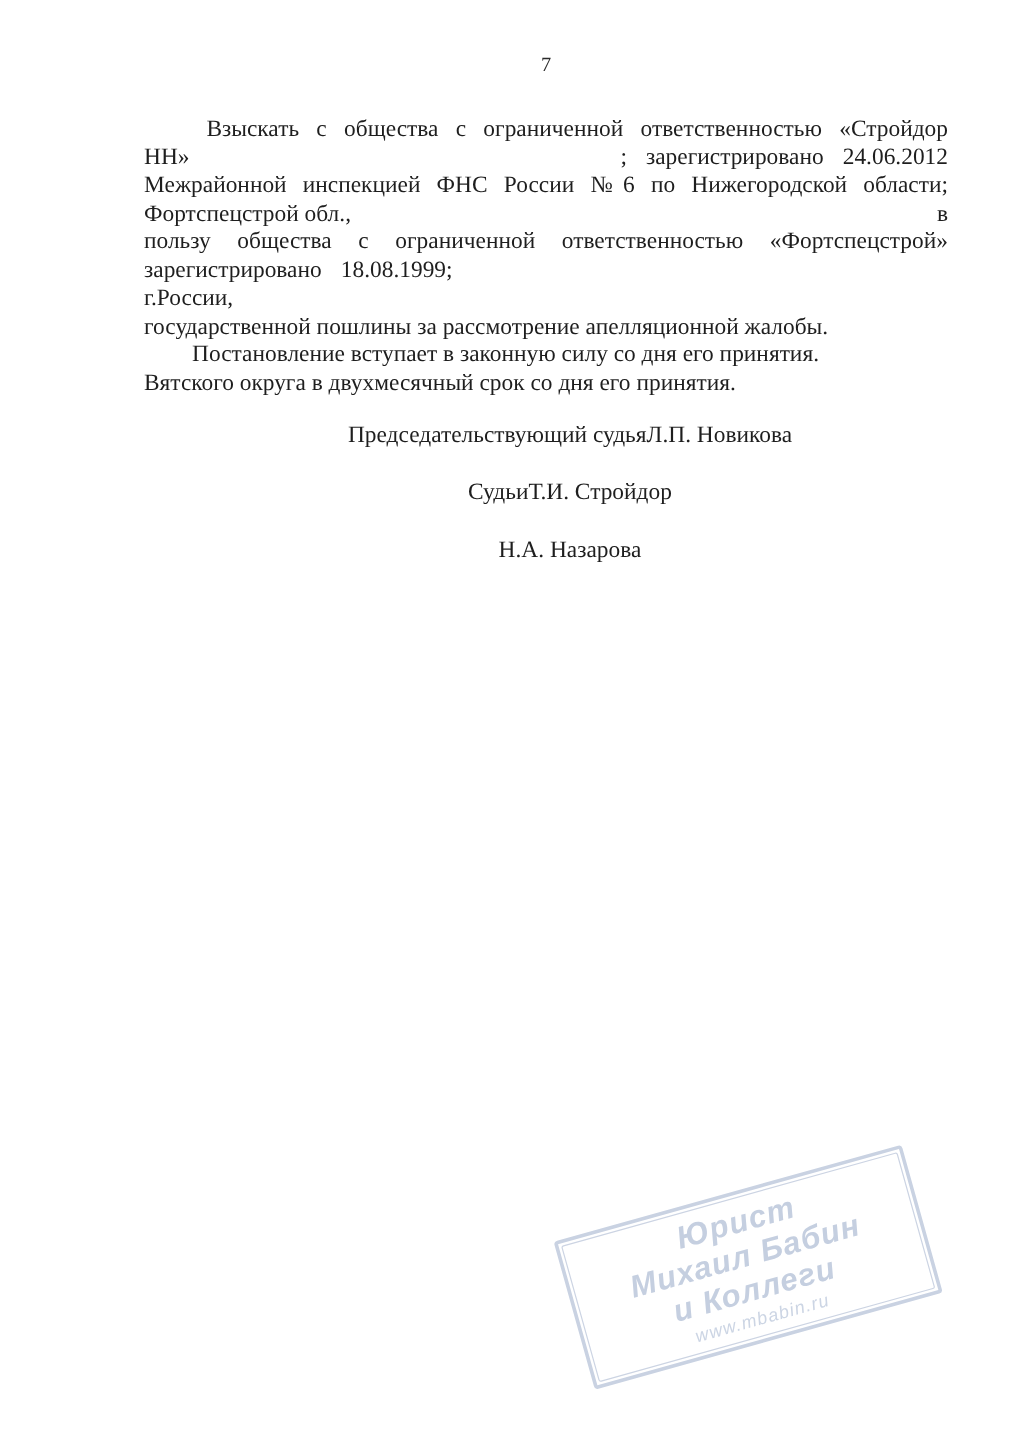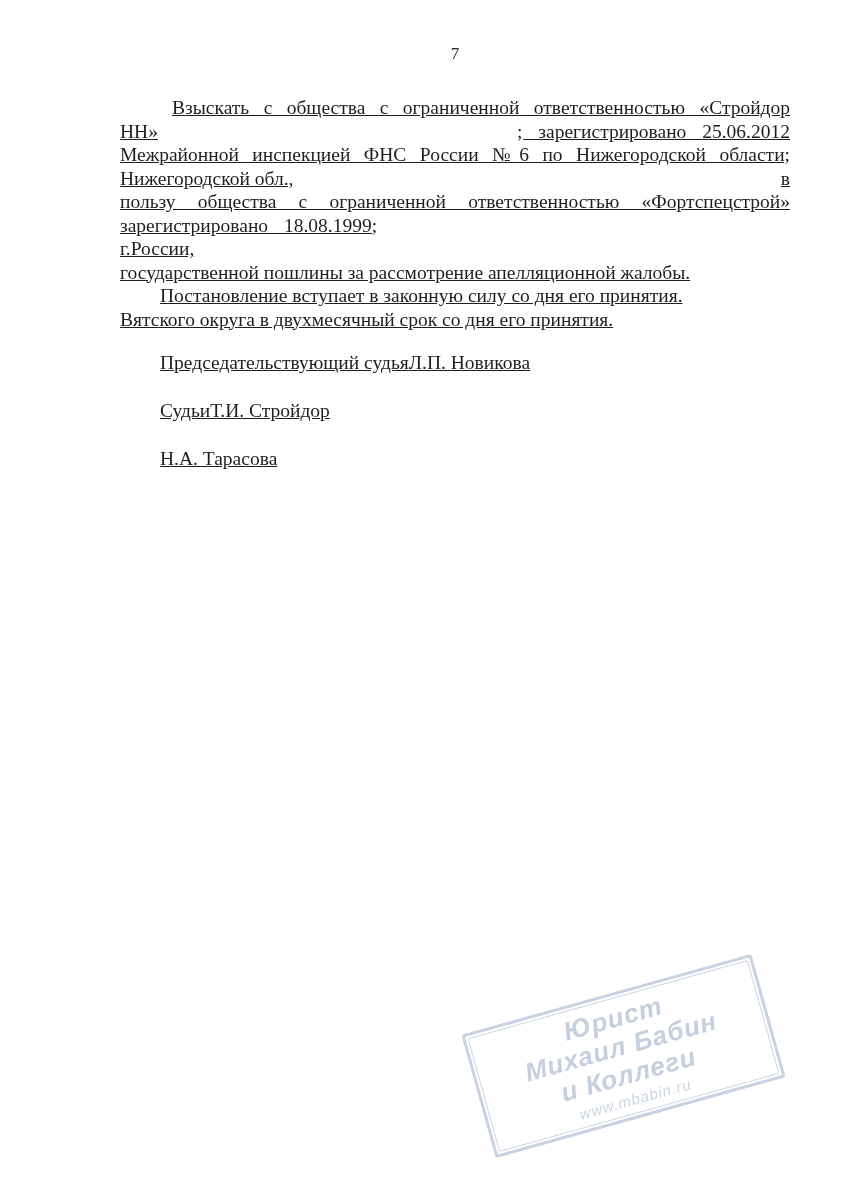--- a/index.html
+++ b/index.html
@@ -21,33 +21,32 @@
     font-size: 17px;
     color: #2a2a2a;
   }
   .content {
     position: absolute;
     top: 96px;
     left: 120px;
     width: 670px;
     font-size: 19.5px;
     line-height: 23.5px;
-    text-decoration: underline;
   }
   .line { width: 100%; }
   .just { text-align: justify; text-align-last: justify; }
   .indent1 { text-indent: 52px; }
   .indent2 { text-indent: 40px; }
   .split { display: flex; justify-content: space-between; }
   .right { }
   .ws { word-spacing: 11px; }
   .sig-block { margin-top: 20px; }
   .sig-row {
     display: flex;
-    justify-content: flex-start;
+    justify-content: center;
     padding-left: 40px;
   }
   .sig-row + .sig-row { margin-top: 24.5px; }
 
   
   .stamp {
     position: absolute;
     left: 473px;
     top: 992px;
     width: 301px;
@@ -91,25 +90,25 @@
 <body>
 
 <div class="page">
 
   <div class="page-number">7</div>
 
   <div class="content">
     <div class="line just indent1">Взыскать с общества с ограниченной ответственностью «Стройдор</div>
     <div class="line split">
       <span>НН»</span>
-      <span class="ws">; зарегистрировано 25.06.2012</span>
+      <span class="ws">; зарегистрировано 24.06.2012</span>
     </div>
     <div class="line just">Межрайонной инспекцией ФНС России №6 по Нижегородской области;</div>
     <div class="line split">
-      <span>Нижегородской обл.,</span>
+      <span>Фортспецстрой обл.,</span>
       <span>в</span>
     </div>
     <div class="line just">пользу общества с ограниченной ответственностью «Фортспецстрой»</div>
     <div class="line right ws">зарегистрировано 18.08.1999;</div>
     <div class="line split">
       <span>г.России,</span>
     </div>
     <div class="line">государственной пошлины за рассмотрение апелляционной жалобы.</div>
     <div class="line indent2">Постановление вступает в законную силу со дня его принятия.</div>
     <div class="line">Вятского округа в двухмесячный срок со дня его принятия.</div>
@@ -118,21 +117,21 @@
       <div class="sig-row">
         <span>Председательствующий судья</span>
         <span>Л.П. Новикова</span>
       </div>
       <div class="sig-row">
         <span>Судьи</span>
         <span>Т.И. Стройдор</span>
       </div>
       <div class="sig-row">
         <span></span>
-        <span>Н.А. Тарасова</span>
+        <span>Н.А. Назарова</span>
       </div>
     </div>
   </div>
 
   <div class="stamp">
     <div class="stamp-inner">
       <div class="stamp-line">Юрист</div>
       <div class="stamp-line">Михаил Бабин</div>
       <div class="stamp-line">и Коллеги</div>
       <div class="stamp-url">www.mbabin.ru</div>

